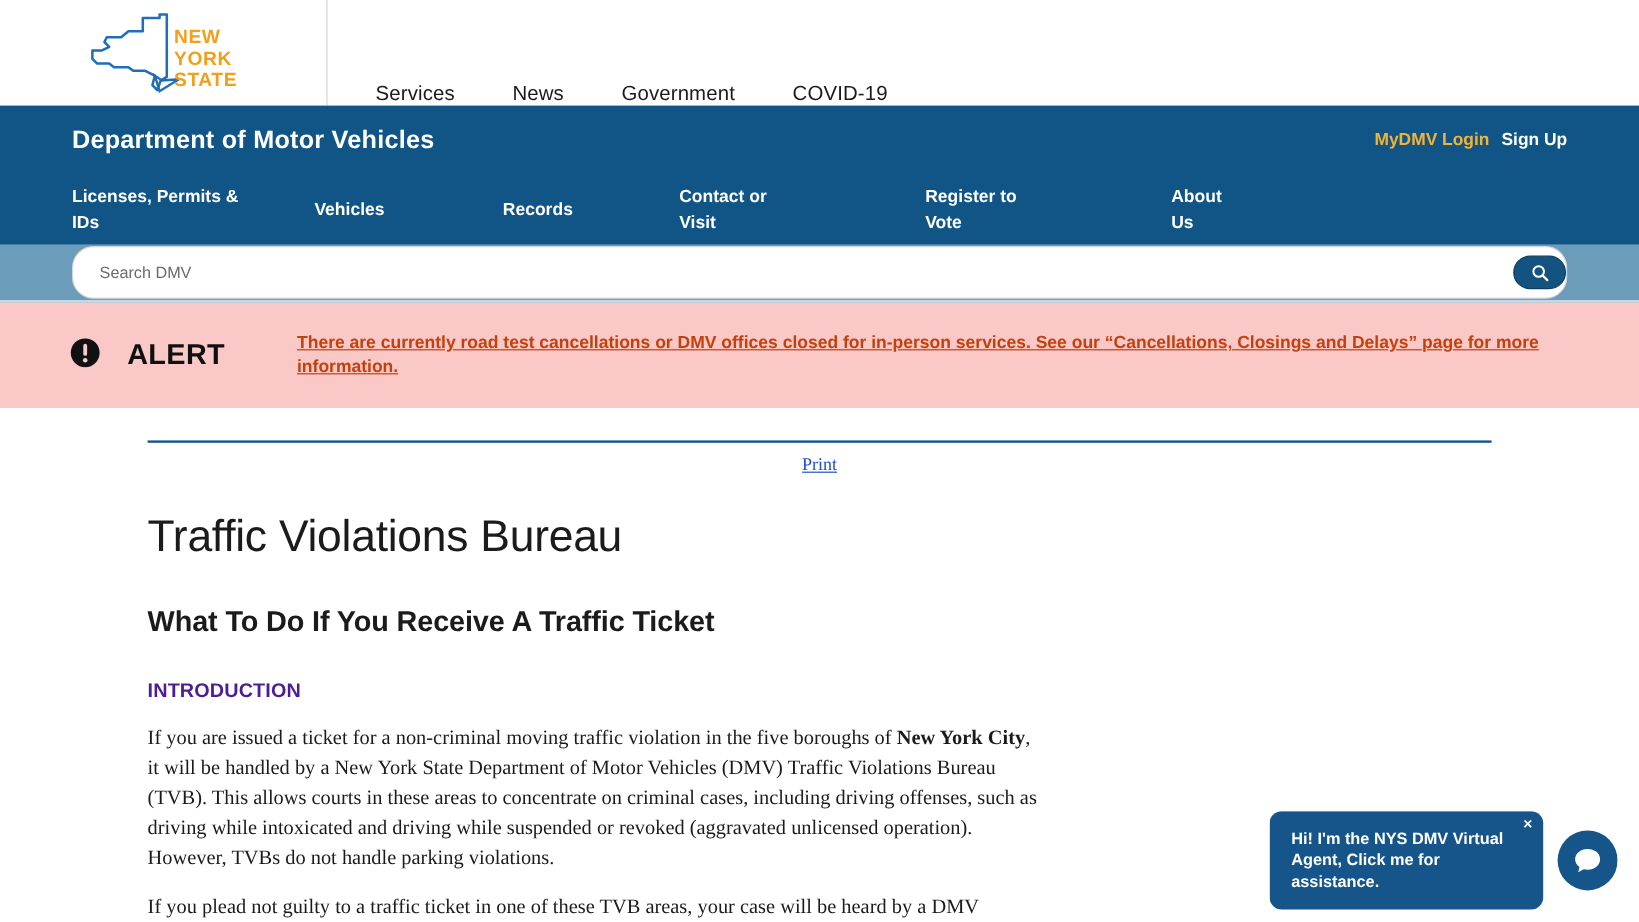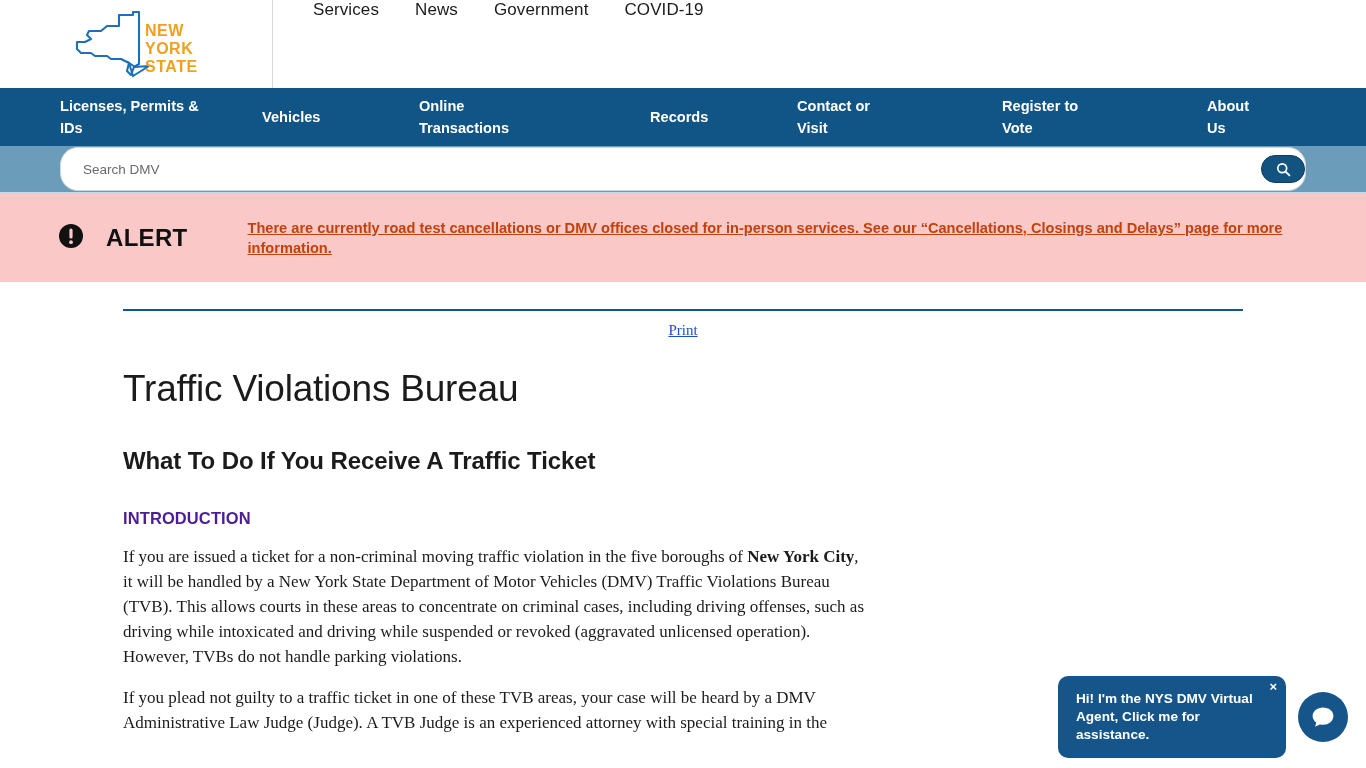--- a/index.html
+++ b/index.html
@@ -28,23 +28,23 @@
     align-items: center;
     justify-content: center;
     border-right: 1px solid #d8d8d8;
     position: relative;
   }
   .ny-logo {
     display: block;
   }
   .ny-nav {
     display: flex;
-    align-items: flex-start;
+    align-items: flex-end;
     padding-left: 40px;
-    gap: 36px;
+    gap: 48px;
   }
   .ny-nav a {
     color: #1b1b1b;
     text-decoration: none;
     font-size: 17px;
     font-weight: 400;
     letter-spacing: .1px;
     white-space: nowrap;
   }
 
@@ -294,30 +294,34 @@
   </div>
   <nav class="ny-nav">
     <a href="#">Services</a>
     <a href="#">News</a>
     <a href="#">Government</a>
     <a href="#">COVID-19</a>
   </nav>
 </header>
 
 <div class="dmv-band">
+  <div class="dmv-top-row">
+    <span class="dmv-title">Department of Motor Vehicles</span>
+    <div class="dmv-account">
+      <a href="#" class="login">MyDMV Login</a>
+      <a href="#" class="signup">Sign Up</a>
+    </div>
+  </div>
 
   <nav class="dmv-nav-row">
     <div class="nav-cell nav-w1">
       <a href="#" class="dmv-nav-item" style="max-width:150px;">Licenses, Permits &amp; IDs</a>
     </div>
     <div class="nav-cell nav-w2">
       <a href="#" class="dmv-nav-item">Vehicles</a>
-    </div>
-    <div class="nav-cell nav-w3">
-      <a href="#" class="dmv-nav-item" style="max-width:110px;">Online Transactions</a>
     </div>
     <div class="nav-cell nav-w4">
       <a href="#" class="dmv-nav-item">Records</a>
     </div>
     <div class="nav-cell nav-w6">
       <a href="#" class="dmv-nav-item" style="max-width:80px;">Contact or Visit</a>
     </div>
     <div class="nav-cell nav-w5">
       <a href="#" class="dmv-nav-item" style="max-width:90px;">Register to Vote</a>
     </div>

